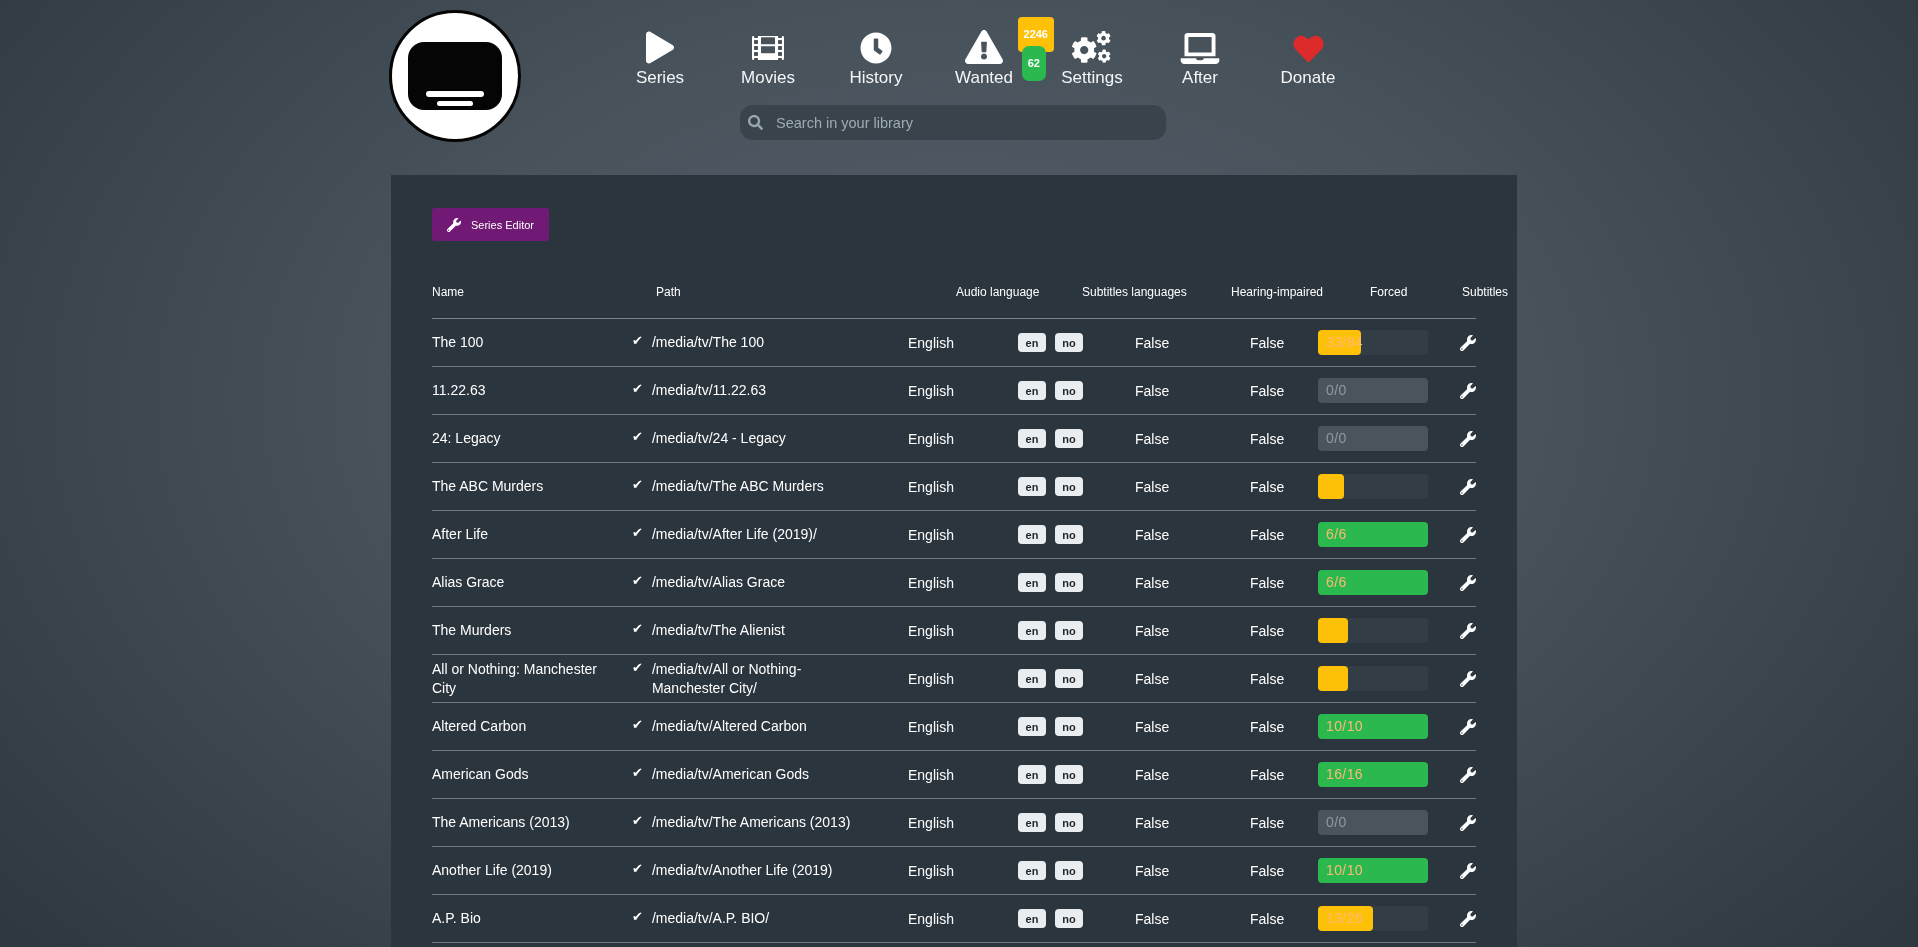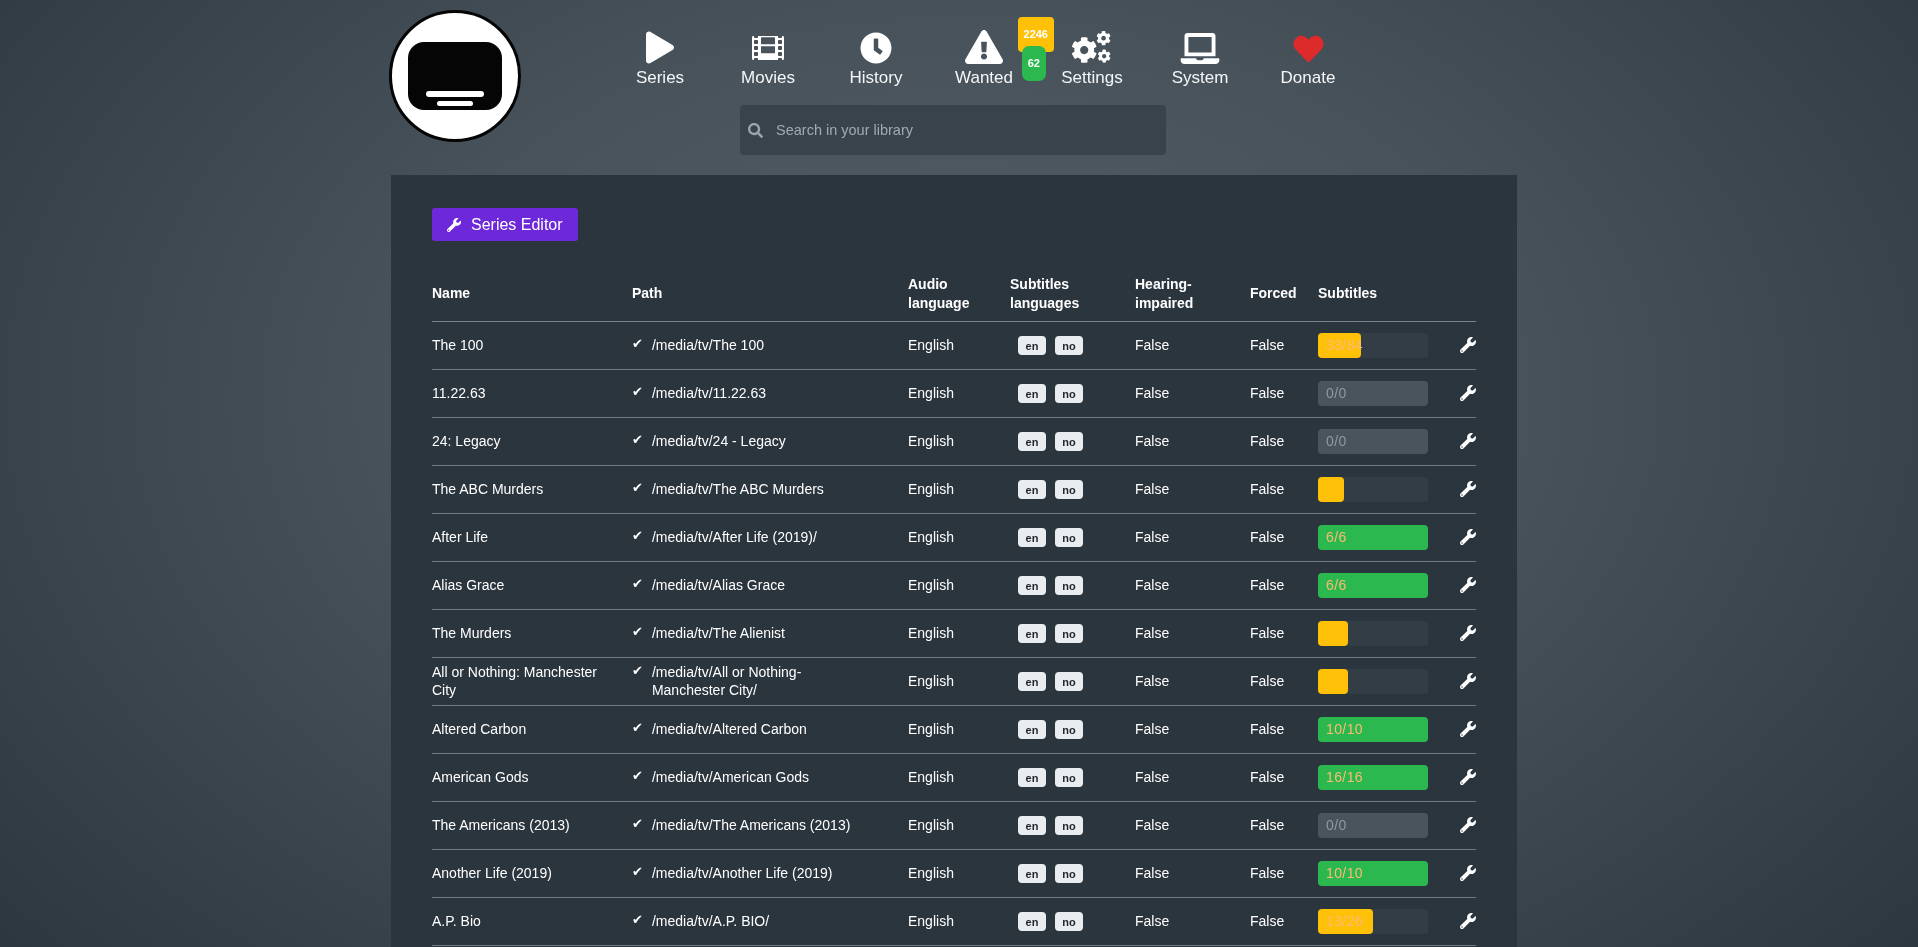--- a/index.html
+++ b/index.html
@@ -30,38 +30,38 @@
   .i-clock{width:32px;height:32px;}
   .i-warning{width:38px;height:34px;}
   .i-cogs{width:42px;height:34px;}
   .i-laptop{width:40px;height:31px;}
   .i-heart{width:33px;height:30px;fill:#dd2b2b !important;}
   .nav-badge{position:absolute;border-radius:4px;color:#fff;font-size:11px;font-weight:700;
         padding:11px 6px;line-height:13px;}
   .nav-badge.top{background:#ffc107;right:-16px;top:-7px;}
   .nav-badge.bottom{background:#2bb94f;right:-8px;top:22px;border-radius:7px;}
   
-  .search{position:absolute;left:740px;top:105px;width:426px;height:50px;background:#39434c;
-        border-radius:4px;display:flex;align-items:center;padding:0 8px;box-sizing:border-box;}
+  .search{position:absolute;left:740px;top:105px;width:426px;height:35px;background:#39434c;
+        border-radius:13px;display:flex;align-items:center;padding:0 8px;box-sizing:border-box;}
   .search svg{width:15px;height:15px;fill:#9aa6ae;flex:0 0 auto;}
   .search input{flex:1;margin-left:11px;background:transparent;border:none;outline:none;
         color:#dfe5e8;font-size:14.5px;font-family:"Liberation Sans",sans-serif;}
   .search input::placeholder{color:#9fabb3;opacity:1;}
   
   .card{position:absolute;left:391px;top:175px;width:1126px;height:772px;background:#2b353e;
         padding:33px 41px 0;box-sizing:border-box;}
   .editor-btn{display:inline-flex;align-items:center;gap:10px;height:33px;padding:0 15px;
-        background:#6d28d9;color:#fff;font-size:16px;border-radius:3px;border:none;cursor:pointer;
+        background:#701a75;color:#fff;font-size:11px;border-radius:3px;border:none;cursor:pointer;
         font-family:"Liberation Sans",sans-serif;margin-bottom:30px;}
   .editor-btn svg{width:14px;height:14px;fill:#fff;}
   
   .thead,.trow{display:grid;grid-template-columns:200px 276px 102px 125px 115px 68px 127px 31px;
         align-items:center;}
   .thead{min-height:48px;border-bottom:1px solid rgba(222,226,230,.45);
-        font-weight:700;font-size:14px;padding:4px 0 8px;box-sizing:border-box;line-height:1.35;}
+        font-weight:400;font-size:12px;padding:4px 0 8px;box-sizing:border-box;line-height:1.35;gap:24px;}
   .thead > div{padding-right:14px;}
   .trow{min-height:48px;border-bottom:1px solid rgba(222,226,230,.4);font-size:14px;
         padding:5px 0;box-sizing:border-box;}
   .c-name{padding-right:20px;line-height:1.3;cursor:pointer;}
   .c-path{display:flex;align-items:flex-start;gap:9px;padding-right:30px;line-height:1.3;}
   .check{font-size:13px;color:#fff;line-height:1.3;}
   .c-langs{padding-left:8px;}
   .lang-badge{display:inline-block;min-width:18px;height:19px;line-height:21px;text-align:center;
         background:#e9edef;color:#1f262c;font-size:11px;font-weight:700;border-radius:4px;
         margin-right:9px;padding:0 5px;}
@@ -146,21 +146,21 @@
       </svg>
     </div>
     <div class="nav-label">Settings</div>
   </div>
   <div class="nav-item">
     <div class="nav-icon">
         <svg class="i-laptop" viewBox="0 0 640 512">
           <use href="#p-laptop"></use>
         </svg>
       </div>
-    <div class="nav-label">System</div>
+    <div class="nav-label">After</div>
   </div>
   <div class="nav-item">
     <div class="nav-icon">
         <svg class="i-heart" viewBox="0 0 512 512">
           <use href="#p-heart"></use>
         </svg>
       </div>
     <div class="nav-label">Donate</div>
   </div>
 </div>

